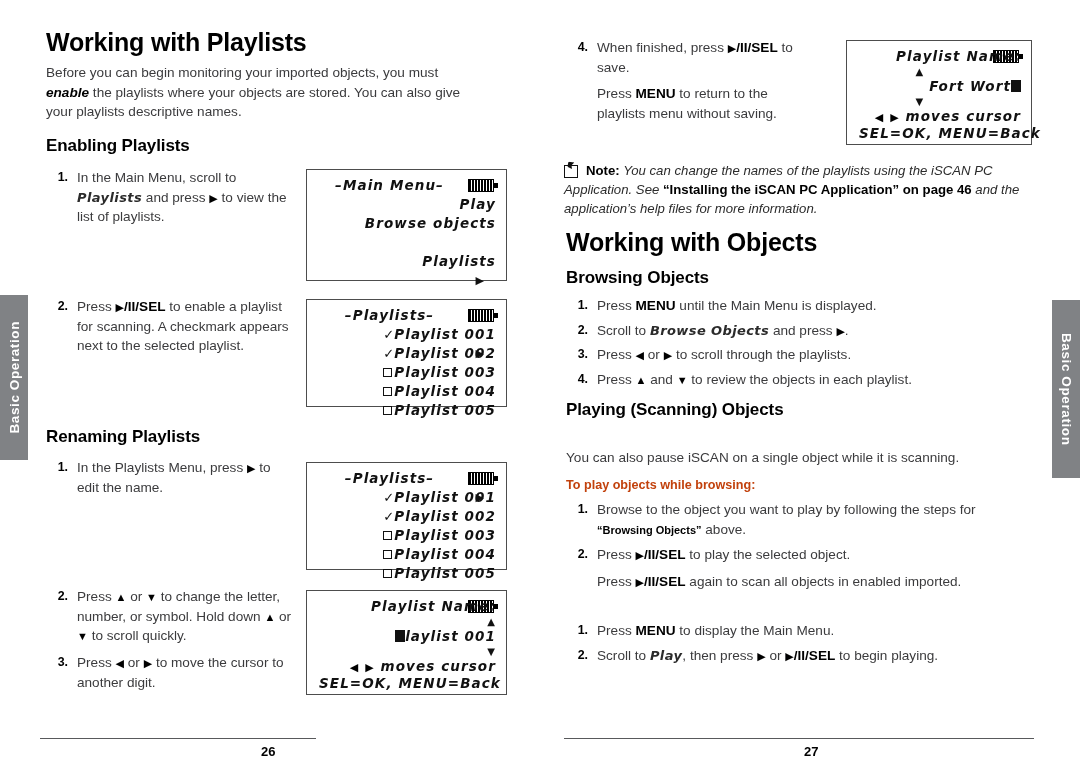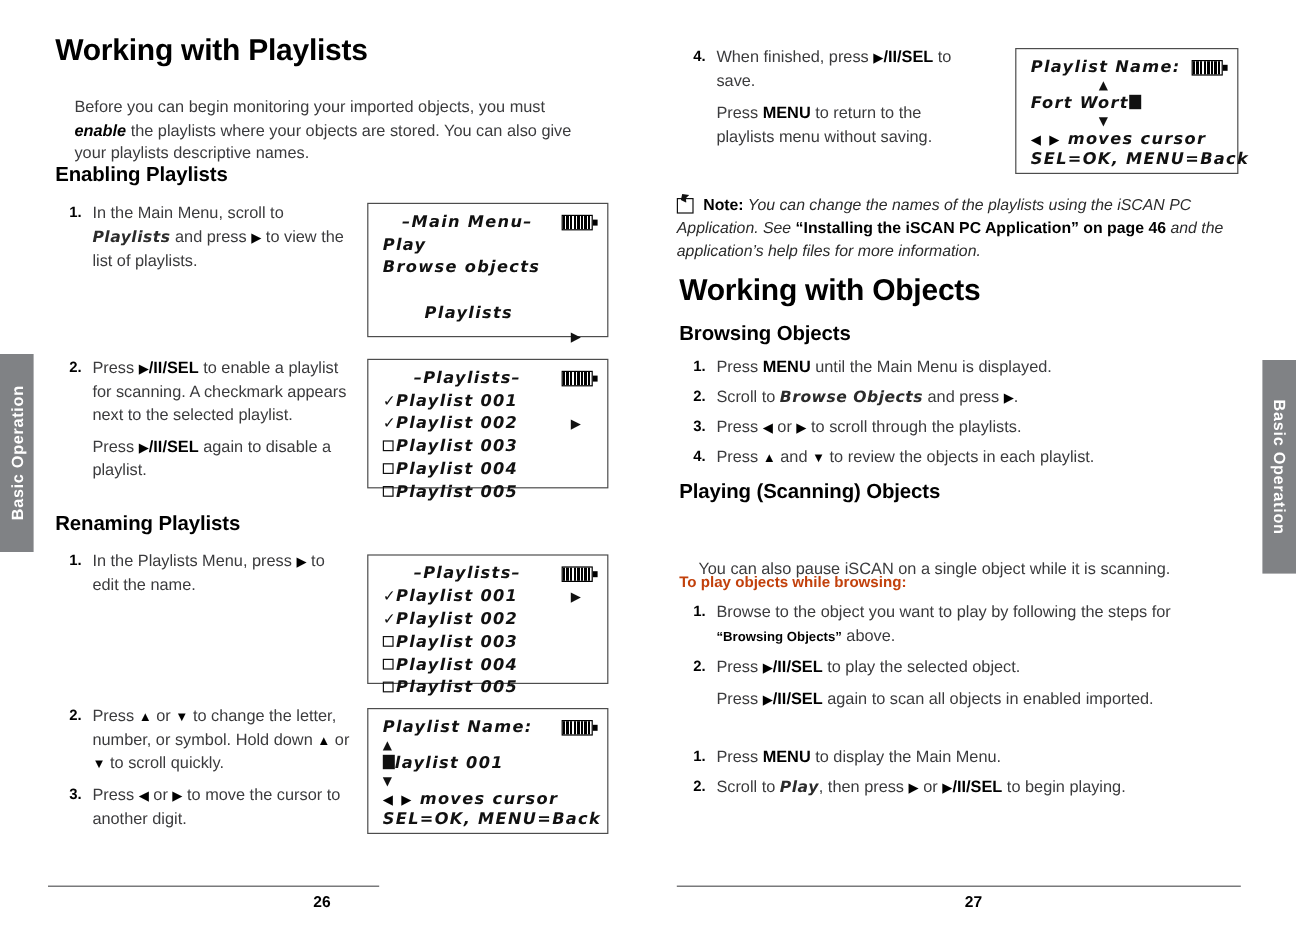--- a/index.html
+++ b/index.html
@@ -72,21 +72,21 @@
   }
   h3.subsection {
     font-size: 12.6px;
     font-weight: bold;
     margin: 0;
     color: #c2410c;
   }
   p.body {
     font-size: 13.6px;
     line-height: 19.5px;
-    margin: 16px;
+    margin: 0;
     color: #3b3b3d;
   }
   .b { font-weight: bold; color:#000; }
   .bi { font-weight: bold; font-style: italic; color:#000; }
 
   
   ol.steps { list-style: none; margin: 0; padding: 0; }
   ol.steps > li {
     position: relative;
     padding-left: 31px;
@@ -136,20 +136,21 @@
   .lcd .row {
     position: relative;
     font-family: "DejaVu Sans", sans-serif;
     font-style: italic;
     font-weight: bold;
     font-size: 13.5px;
     line-height: 19px;
     letter-spacing: 1.1px;
     color: #111;
     white-space: pre;
+    text-align: right;
   }
   .lcd .row.center { text-align: center; padding-right: 36px; }
   .lcd .rowarrow {
     position: absolute;
     right: 12px;
     font-size: 11px;
     font-style: normal;
     letter-spacing: 0;
   }
   .battery {
@@ -257,21 +258,20 @@
           <li>
         <span class="num">1.</span><span>In the Main Menu, scroll to </span><span class="lcd-font">Playlists</span><span> and press </span><span class="ar ar-r"></span><span> to view the list of playlists.</span>
       </li>
         </ol>
     </div>
 
     <div style="position:absolute;top:297px;left:0;width:250px;">
       <ol class="steps">
           <li>
         <span class="num">2.</span><span>Press </span><span class="ar ar-r"></span><span class="b">/II/SEL</span><span> to enable a playlist for scanning. A checkmark appears next to the selected playlist.</span>
-        <span class="sub"><span>Press </span><span class="ar ar-r"></span><span class="b">/II/SEL</span><span> again to disable a playlist.</span></span>
       </li>
         </ol>
     </div>
 
     <h2 class="section" style="position:absolute;top:427px;left:0;">Renaming Playlists</h2>
 
     <div style="position:absolute;top:458px;left:0;width:250px;">
       <ol class="steps">
           <li>
         <span class="num">1.</span><span>In the Playlists Menu, press </span><span class="ar ar-r"></span><span> to edit the name.</span>

